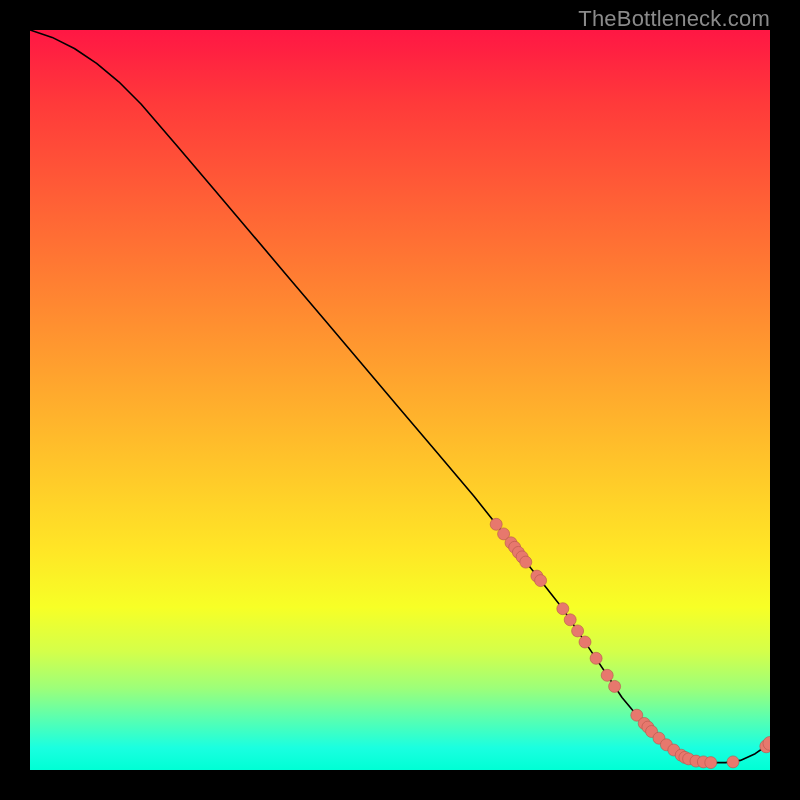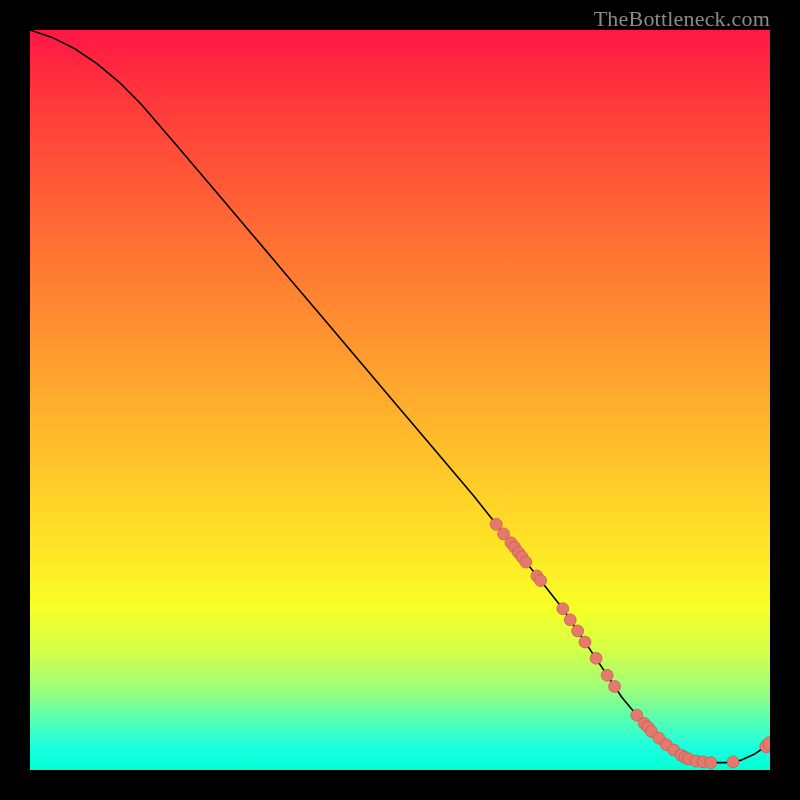--- a/index.html
+++ b/index.html
@@ -2,21 +2,21 @@
 <html><head>
 <meta charset="utf-8">
 <style>
   * { margin: 0; padding: 0; box-sizing: border-box; }
   html, body { width: 800px; height: 800px; overflow: hidden; background: #000; }
   .page {
     width: 800px;
     height: 800px;
     background: #000;
     position: relative;
-    font-family: Liberation Serif, serif;
+    font-family: Liberation Sans, sans-serif;
   }
   .watermark {
     position: absolute;
     top: 6px;
     right: 30px;
     color: #8a8a8a;
     font-size: 22px;
     font-weight: 400;
     letter-spacing: 0.2px;
   }

